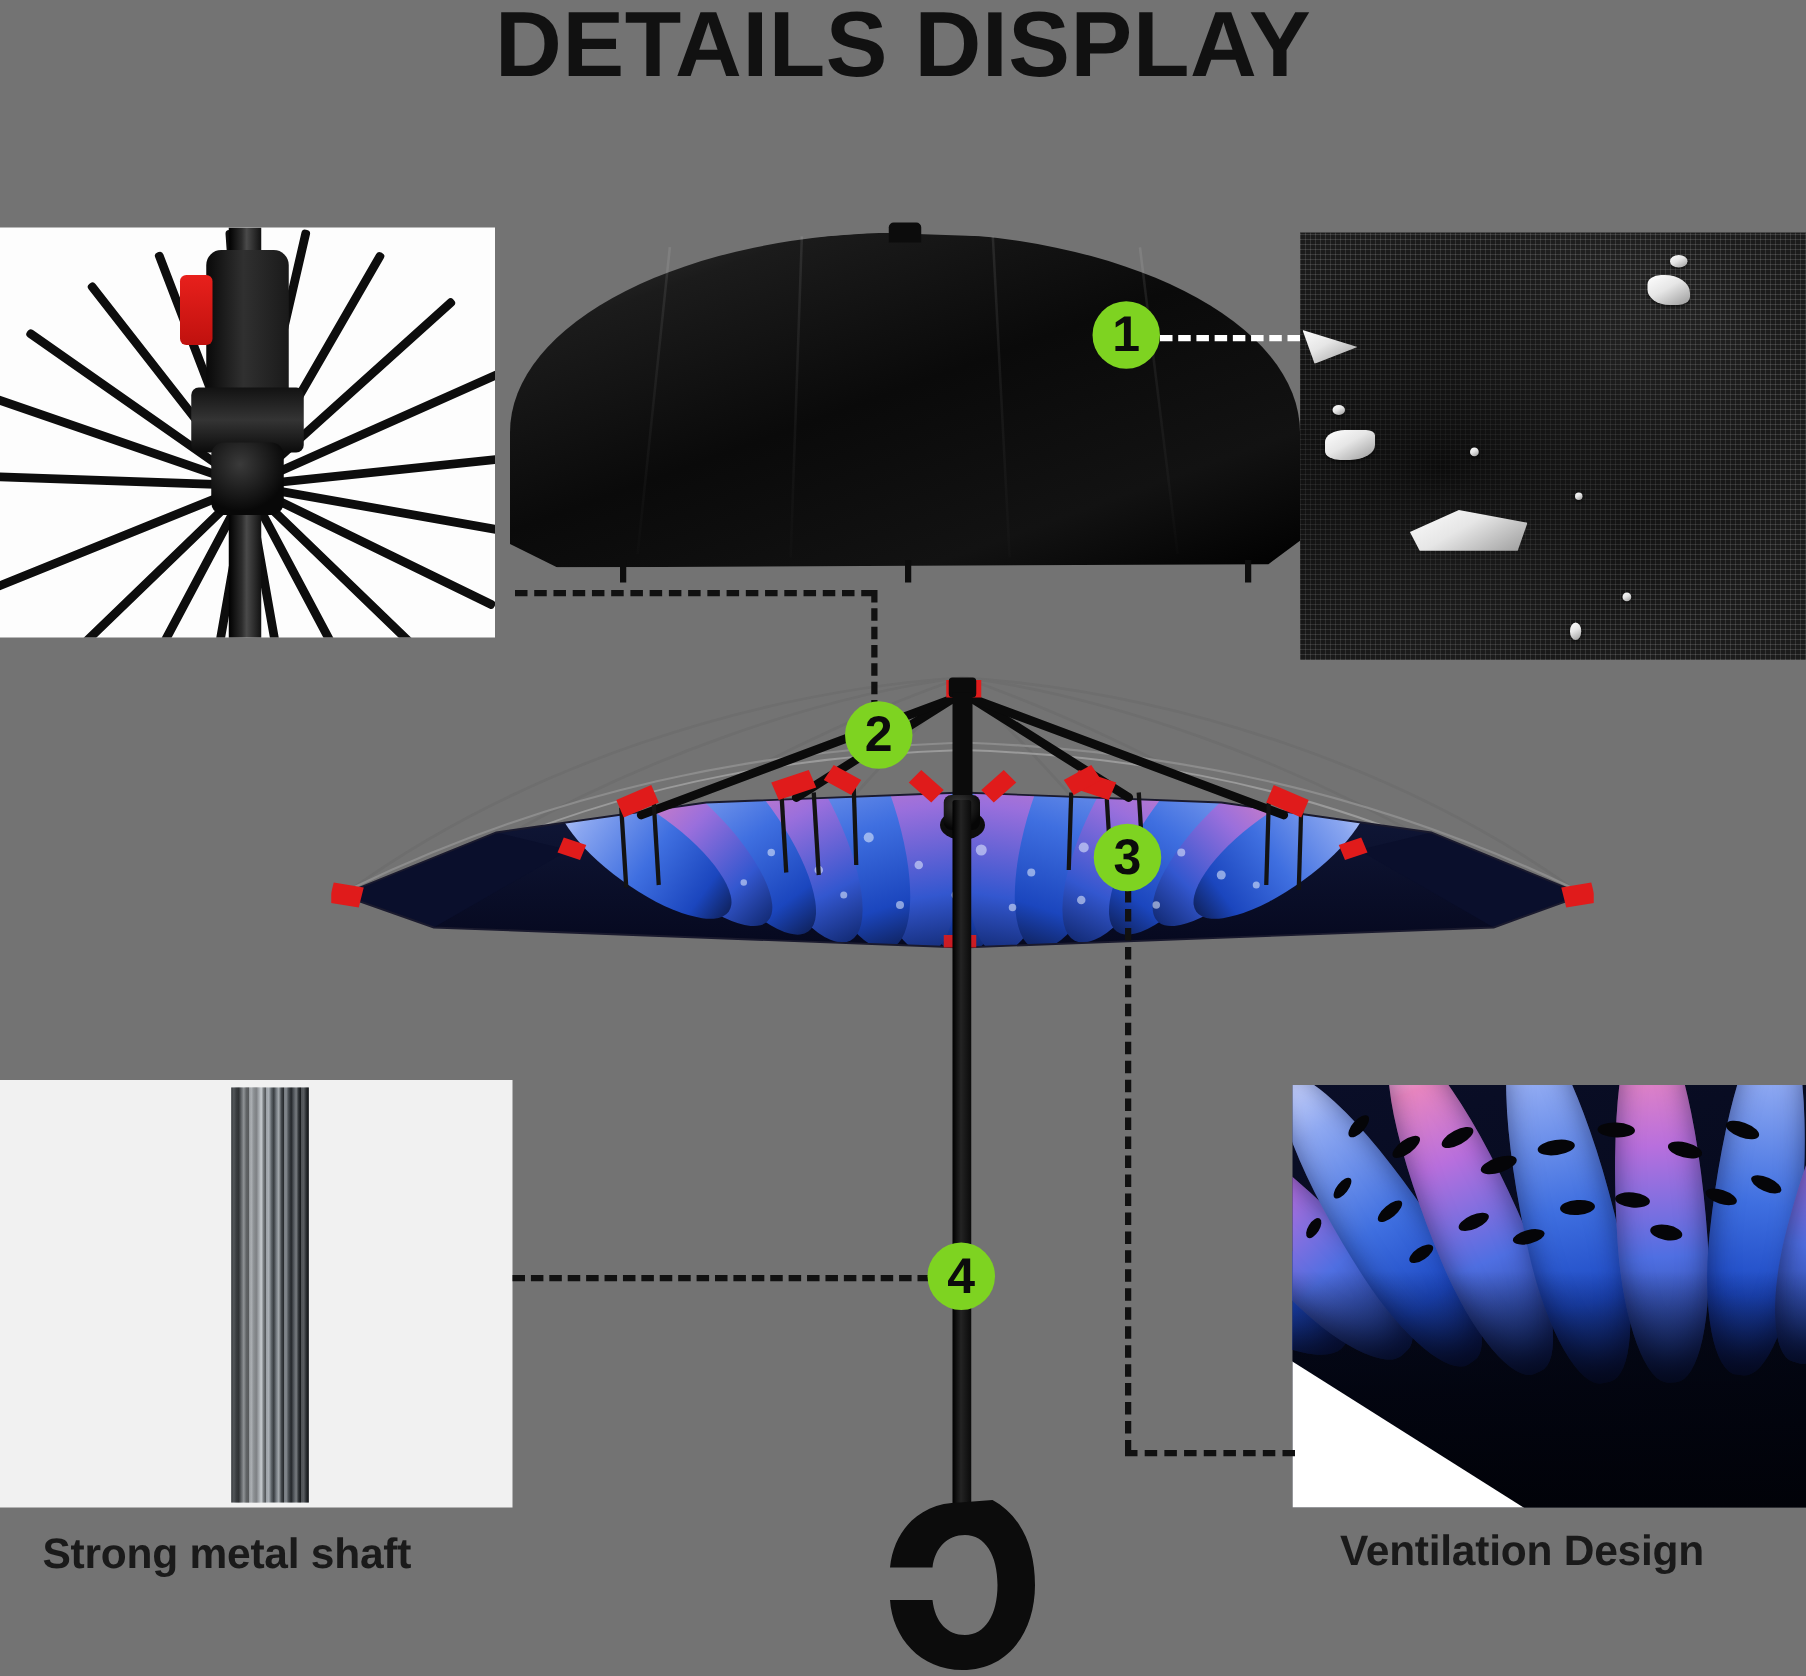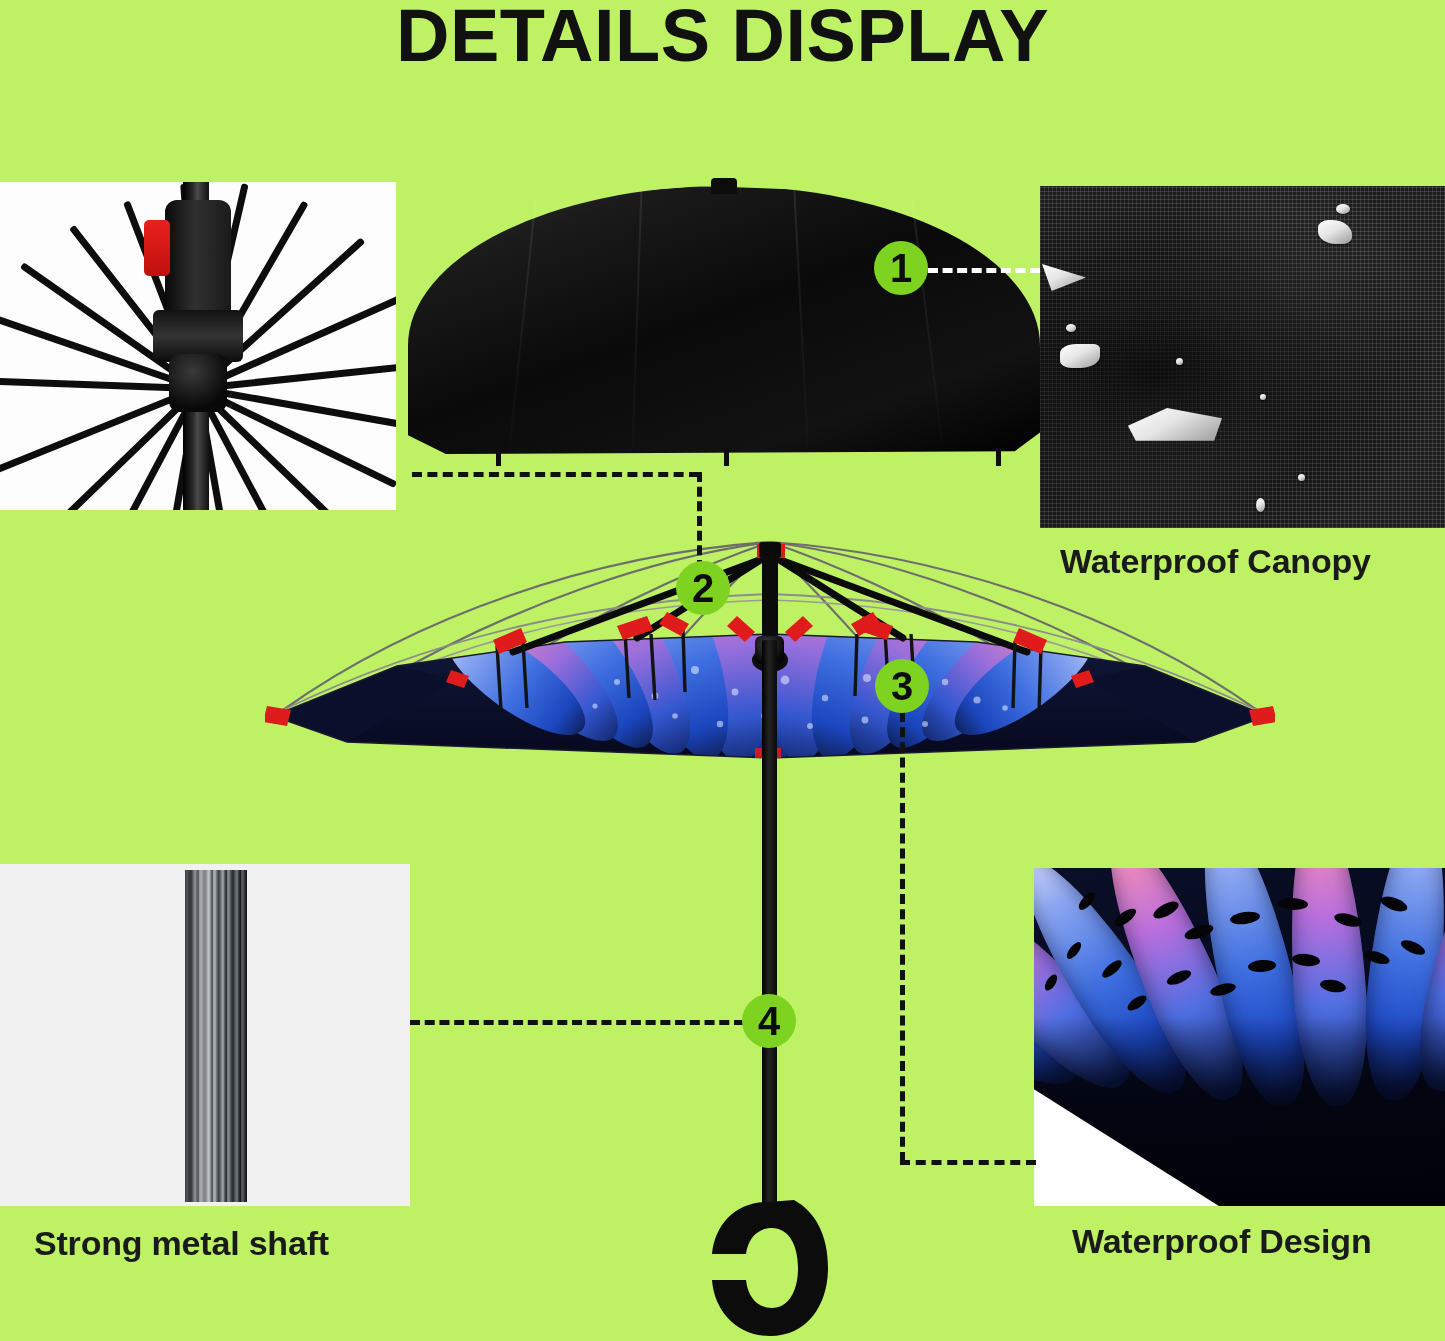--- a/index.html
+++ b/index.html
@@ -2,21 +2,21 @@
 <html><head>
 <meta charset="utf-8">
 <style>
   * { box-sizing: border-box; margin: 0; padding: 0; }
   html, body {
     width: 1445px; height: 1341px;
     background: #ffffff;
     font-family: "Liberation Sans", sans-serif;
     overflow: hidden;
   }
-  #page { position: relative; width: 1445px; height: 1341px; background: #bef264; }
+  #page { position: relative; width: 1445px; height: 1341px; background: #737373; }
 
   
   .page-title {
     position: absolute; left: 0; top: -4px; width: 1445px;
     text-align: center;
     font-size: 74px; font-weight: 700; letter-spacing: 0.5px;
     color: #111111; line-height: 80px;
     font-family: "Liberation Sans", sans-serif;
   }
 
@@ -464,17 +464,16 @@
   <div class="dash-v" id="conn2v"></div>
   <div class="dash-v" id="conn3v"></div>
   <div class="dash-h" id="conn3h"></div>
   <div class="dash-h" id="conn4"></div>
 
   <div class="badge" id="badge-1">1</div>
   <div class="badge" id="badge-2">2</div>
   <div class="badge" id="badge-3">3</div>
   <div class="badge" id="badge-4">4</div>
 
-  <div class="caption" id="cap-water">Waterproof Canopy</div>
   <div class="caption" id="cap-shaft">Strong metal shaft</div>
-  <div class="caption" id="cap-vent">Waterproof Design</div>
+  <div class="caption" id="cap-vent">Ventilation Design</div>
 
 </div>
 
 </body></html>

